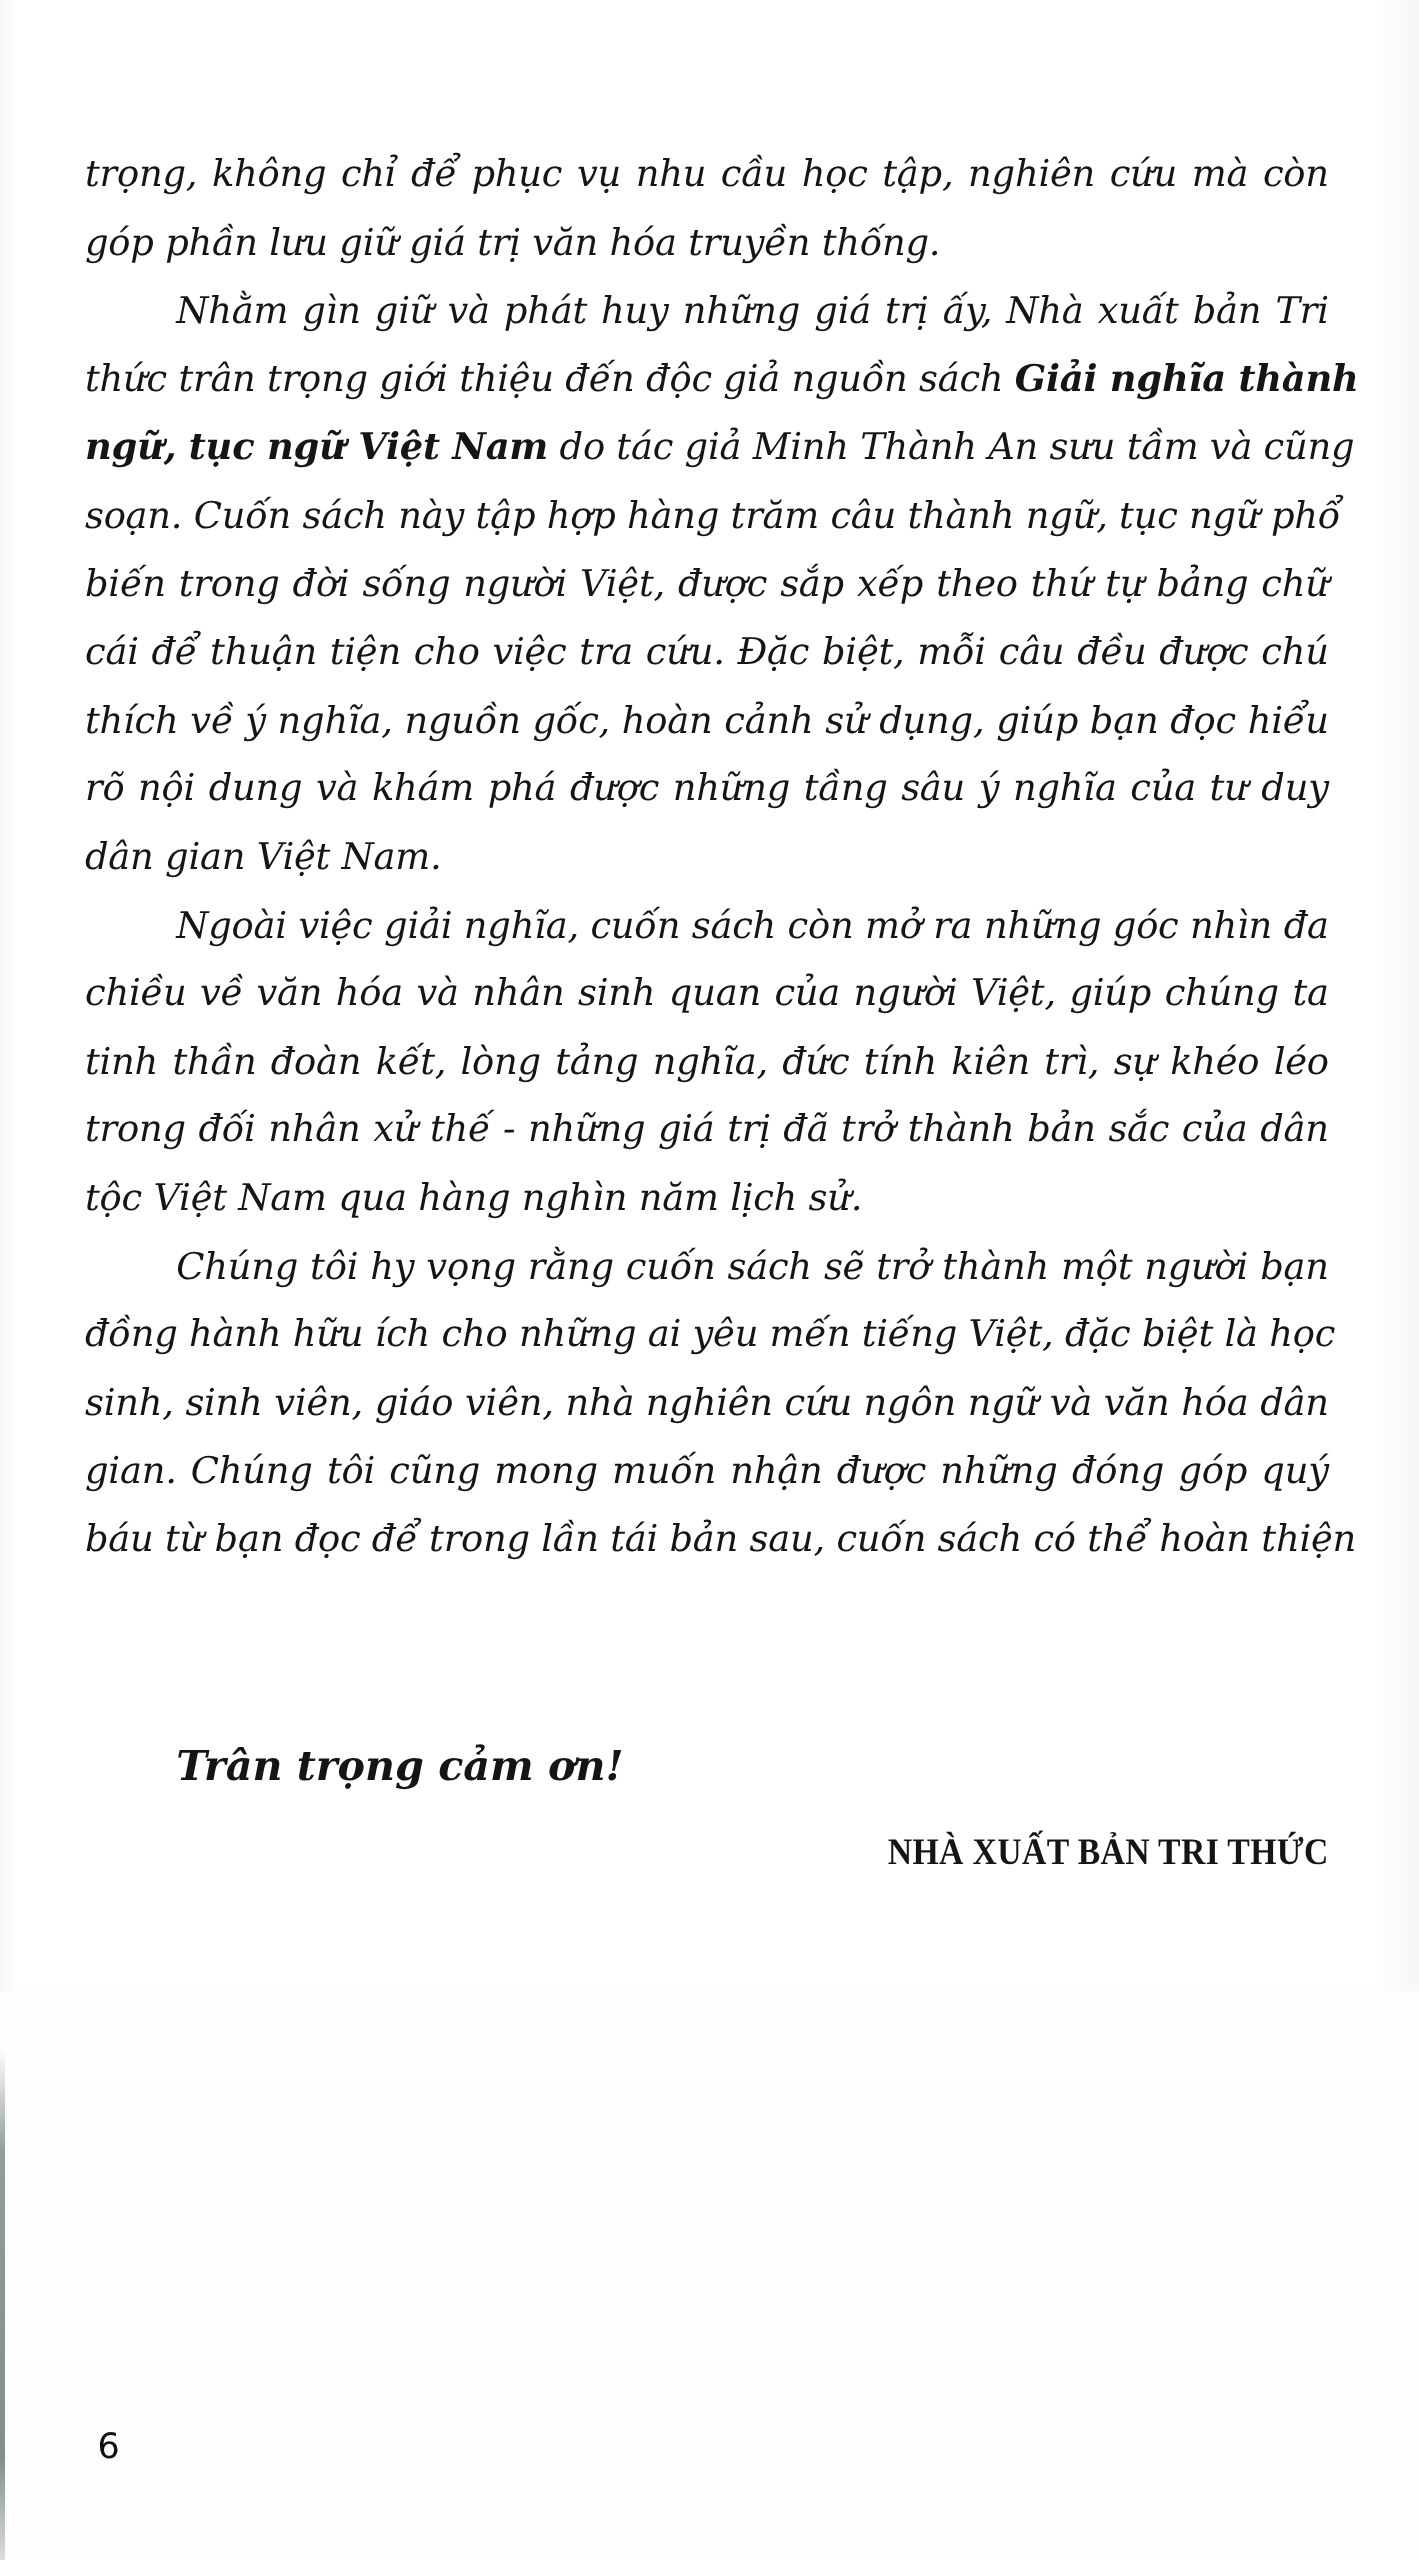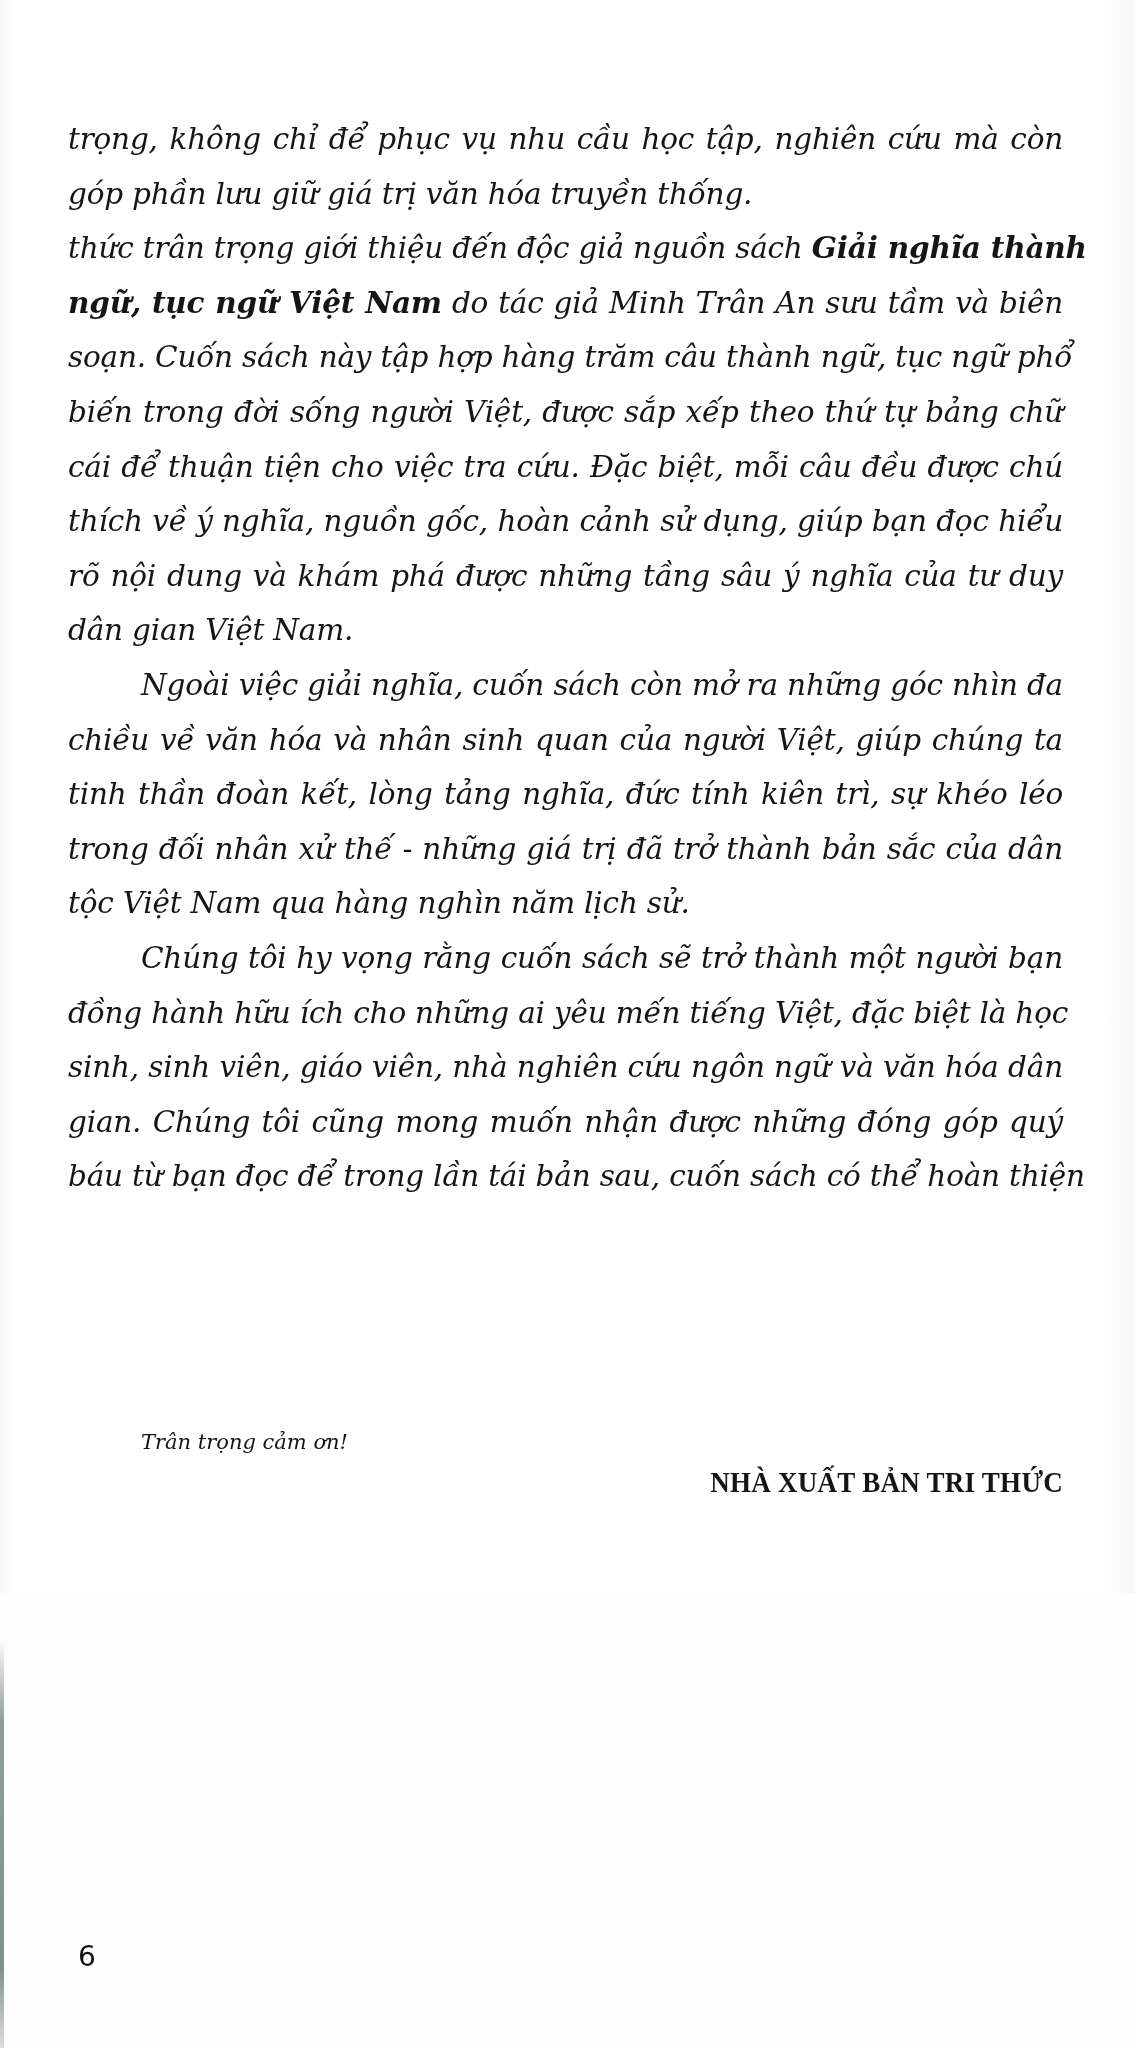--- a/index.html
+++ b/index.html
@@ -52,24 +52,25 @@
   }
   .line.indent {
     padding-left: 73px;
   }
   .bold {
     font-weight: bold;
   }
   .closing {
     position: absolute;
     left: 141px;
-    top: 1415px;
+    top: 1386px;
     font-style: italic;
-    font-size: 21px;
+    font-size: 33px;
     line-height: 54.6px;
+    font-weight: bold;
   }
   .signature {
     position: absolute;
     right: 72px;
     top: 1465px;
     font-family: "Liberation Serif", "DejaVu Serif", serif;
     font-weight: bold;
     font-size: 30px;
     letter-spacing: 0.3px;
     transform: scaleX(0.9);
@@ -88,22 +89,23 @@
 <body>
 
 <div class="page">
   <div class="gutter-shadow"></div>
 
   <div class="text-block">
 
     <span class="line"><span>trọng, không chỉ để phục vụ nhu cầu học tập, nghiên cứu mà còn</span></span>
     <span class="line last"><span>góp phần lưu giữ giá trị văn hóa truyền thống.</span></span>
 
+    <span class="line indent"><span>Nhằm gìn giữ và phát huy những giá trị ấy, Nhà xuất bản Tri</span></span>
     <span class="line"><span>thức trân trọng giới thiệu đến độc giả nguồn sách </span><span class="bold">Giải nghĩa thành</span></span>
-    <span class="line"><span class="bold">ngữ, tục ngữ Việt Nam</span><span> do tác giả Minh Trân An sưu tầm và biên</span></span>
+    <span class="line"><span class="bold">ngữ, tục ngữ Việt Nam</span><span> do tác giả Minh Thành An sưu tầm và cũng</span></span>
     <span class="line"><span>soạn. Cuốn sách này tập hợp hàng trăm câu thành ngữ, tục ngữ phổ</span></span>
     <span class="line"><span>biến trong đời sống người Việt, được sắp xếp theo thứ tự bảng chữ</span></span>
     <span class="line"><span>cái để thuận tiện cho việc tra cứu. Đặc biệt, mỗi câu đều được chú</span></span>
     <span class="line"><span>thích về ý nghĩa, nguồn gốc, hoàn cảnh sử dụng, giúp bạn đọc hiểu</span></span>
     <span class="line"><span>rõ nội dung và khám phá được những tầng sâu ý nghĩa của tư duy</span></span>
     <span class="line last"><span>dân gian Việt Nam.</span></span>
 
     <span class="line indent"><span>Ngoài việc giải nghĩa, cuốn sách còn mở ra những góc nhìn đa</span></span>
     <span class="line"><span>chiều về văn hóa và nhân sinh quan của người Việt, giúp chúng ta</span></span>
     <span class="line"><span>tinh thần đoàn kết, lòng tảng nghĩa, đức tính kiên trì, sự khéo léo</span></span>

